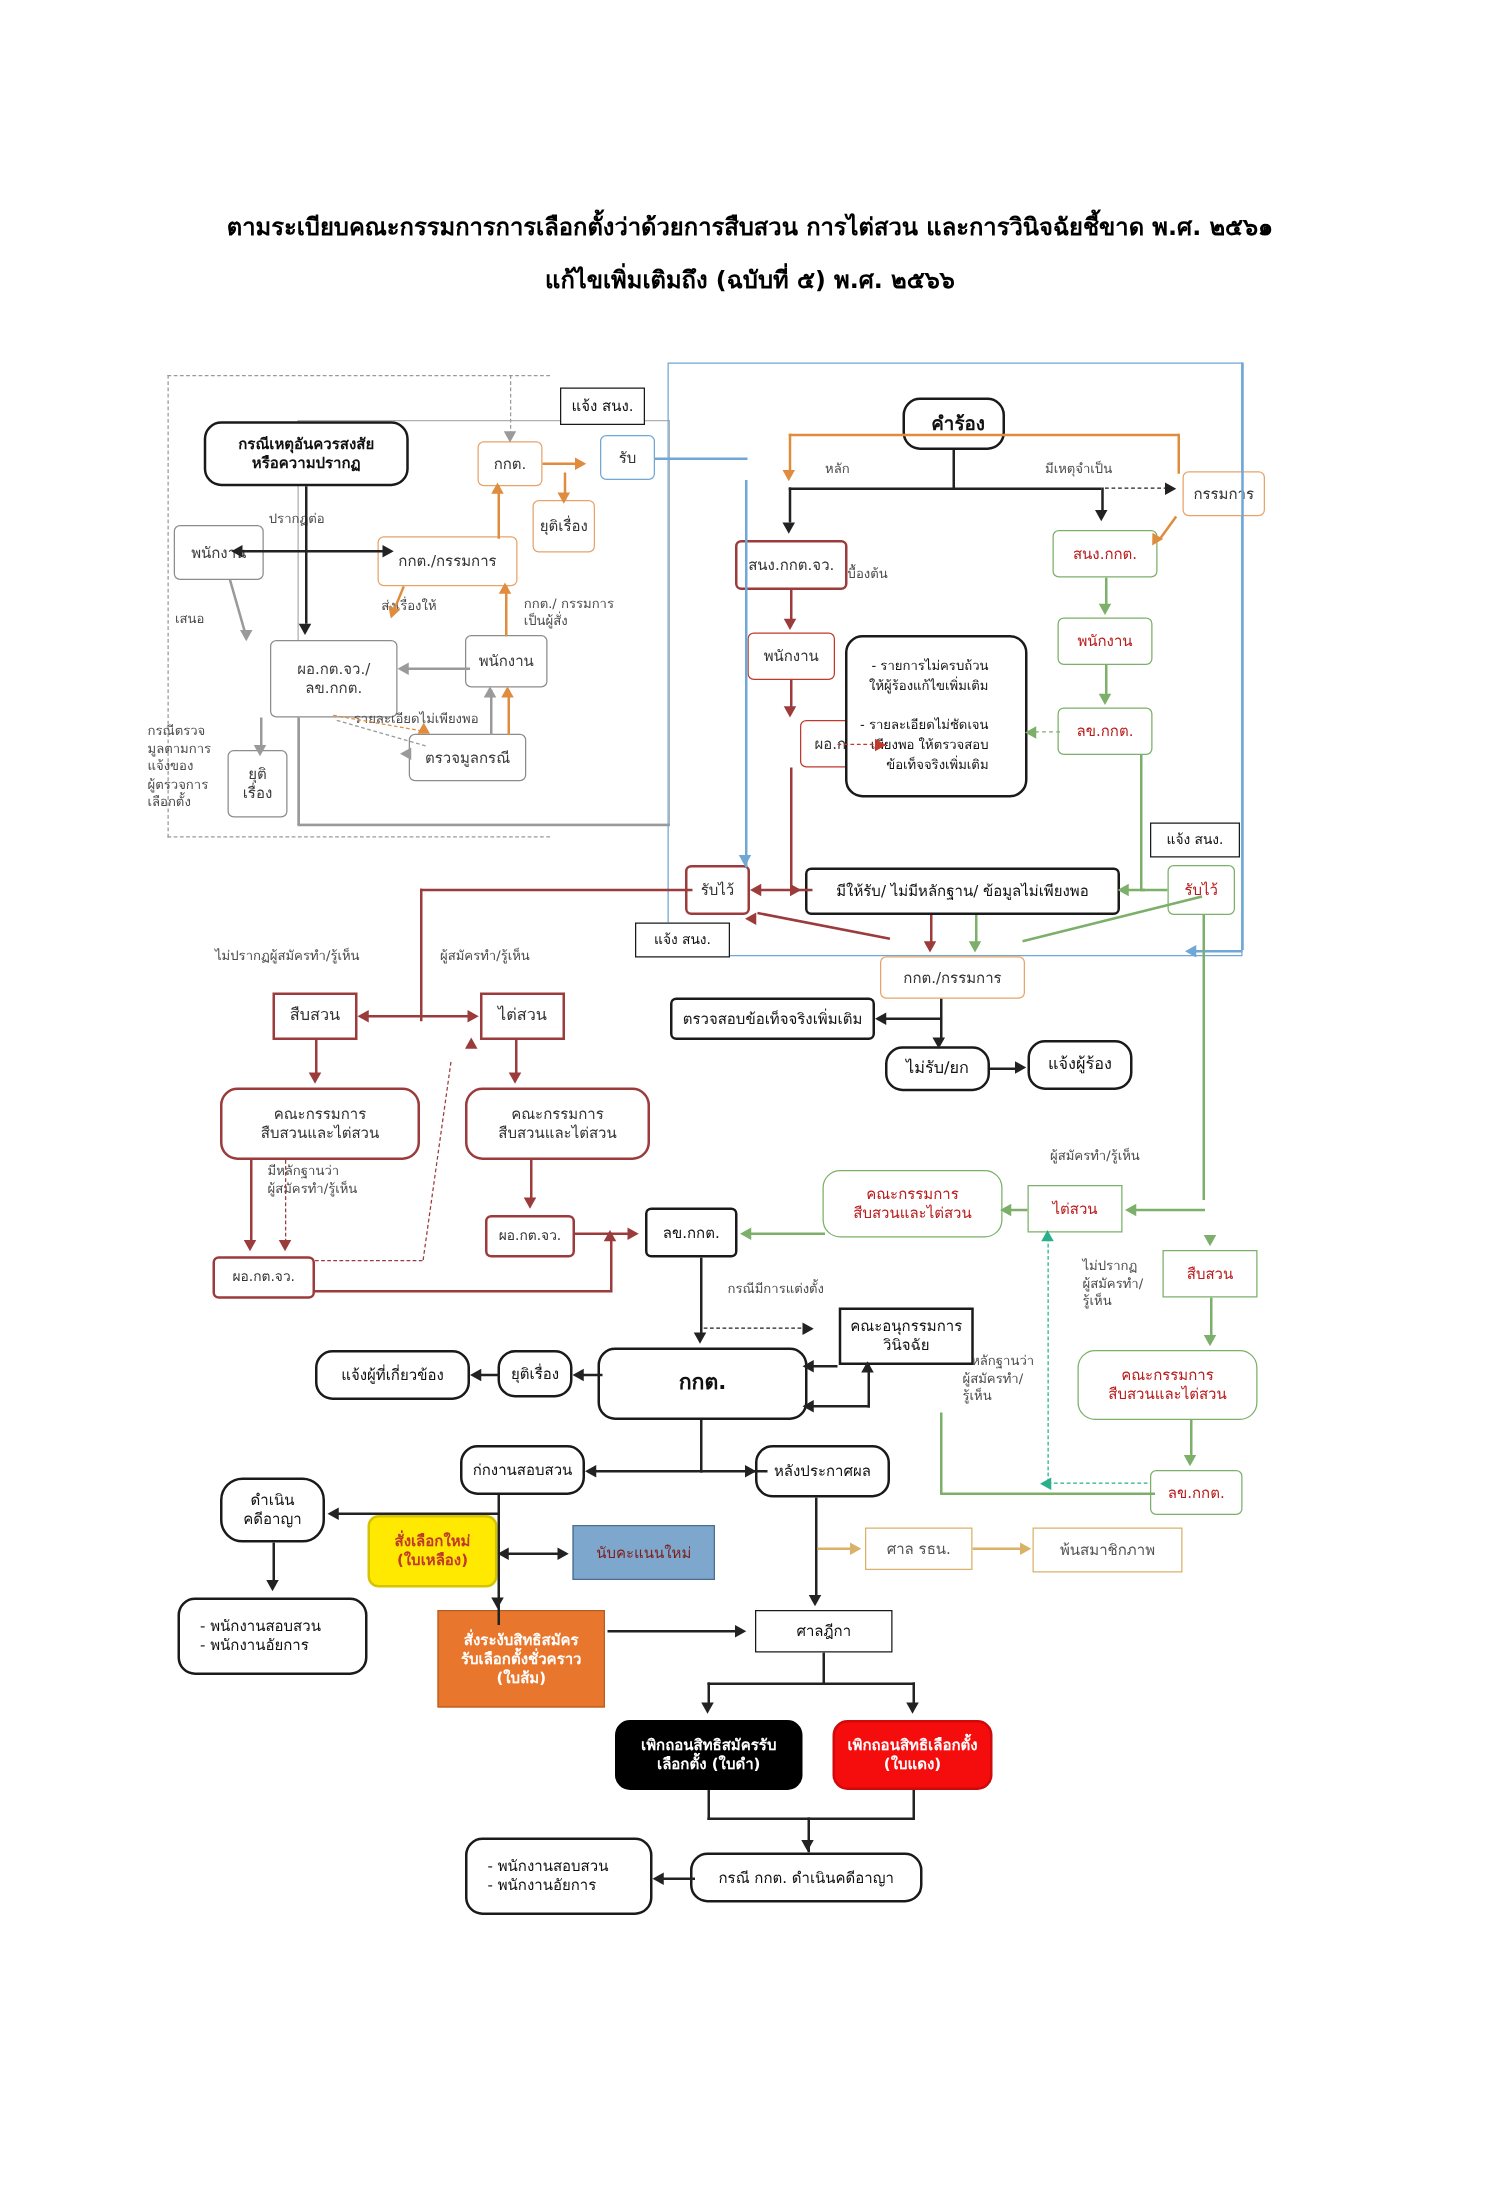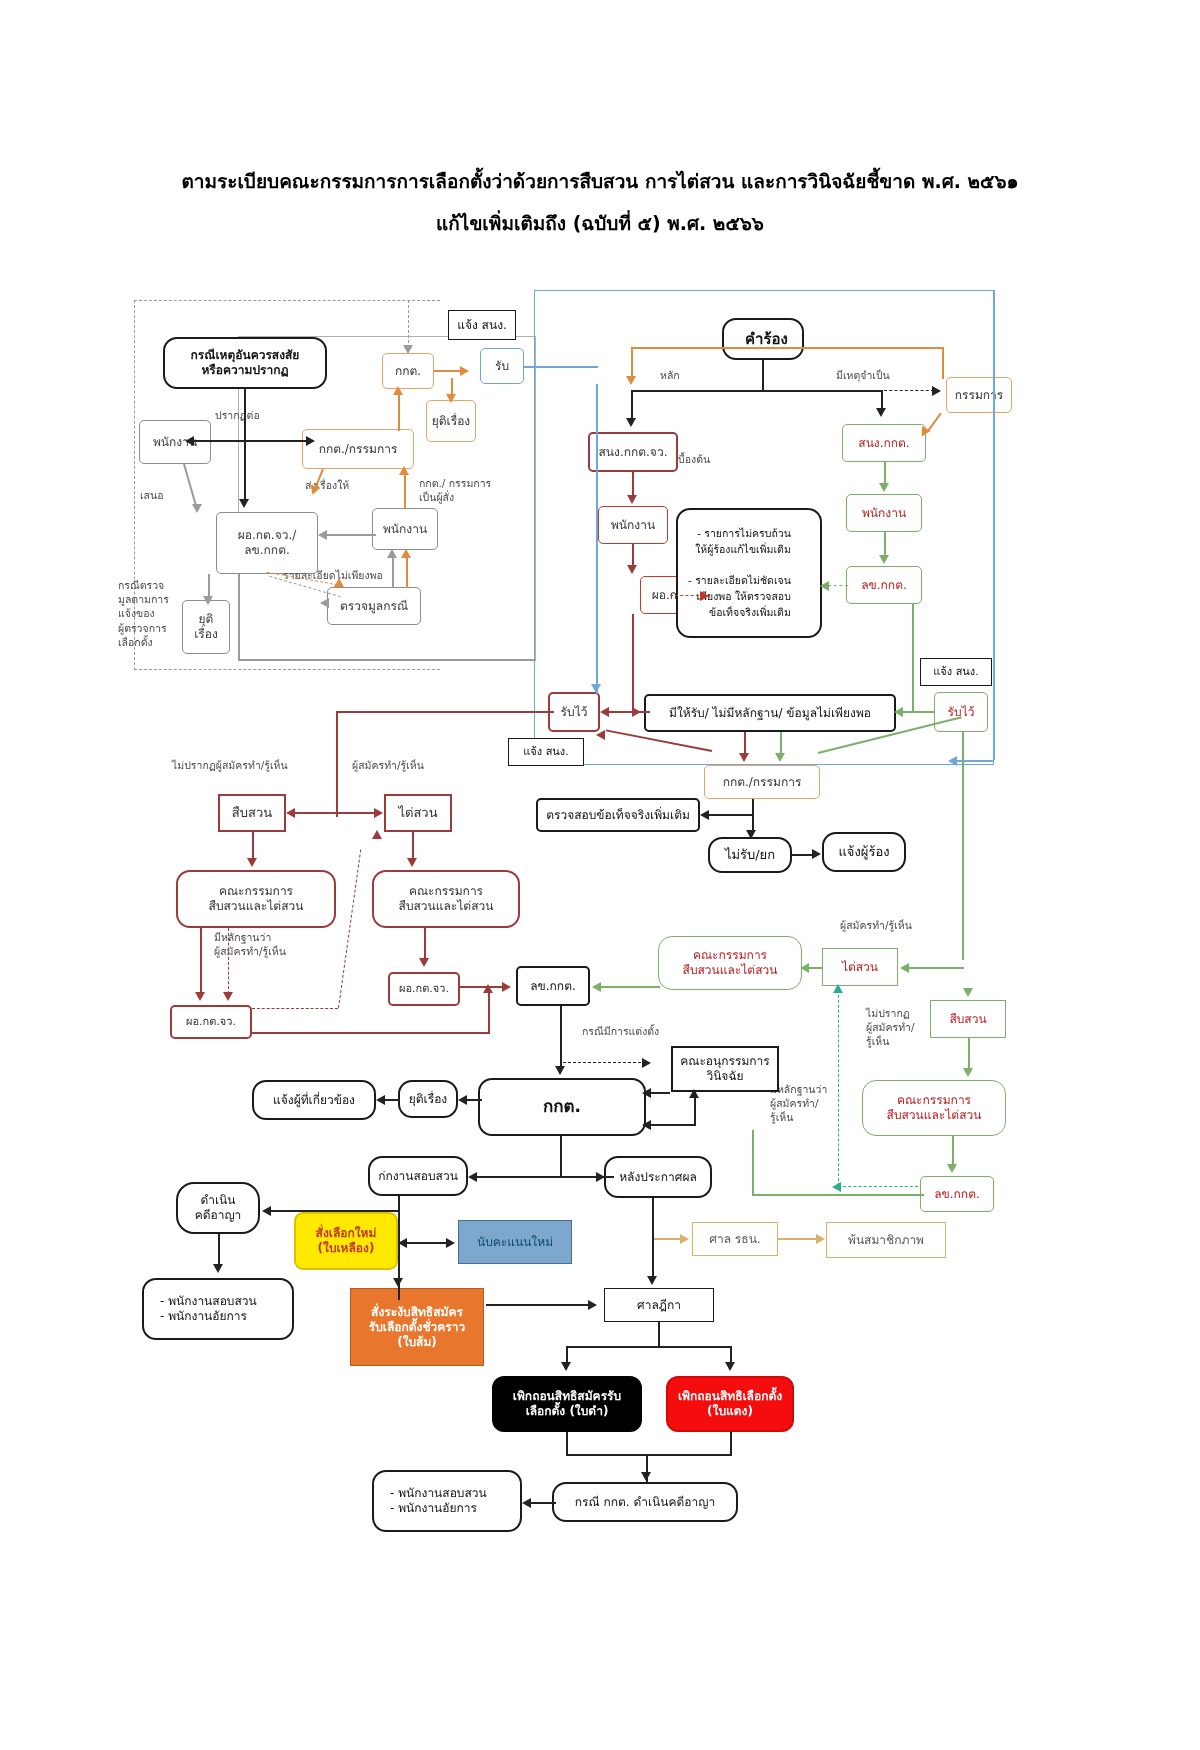--- a/index.html
+++ b/index.html
@@ -23,21 +23,21 @@
   .blk{border-color:#1a1a1a;border-width:2.2px;color:#111;}
   .gry{border-color:#8c8c8c;color:#3a3a3a;}
   .red{border-color:#c0392b;color:#333;}
   .dred{border-color:#9b3b3b;border-width:2px;color:#333;}
   .grn{border-color:#7cb06a;color:#b91c1c;}
   .org{border-color:#e8a36a;color:#333;}
   .tan{border-color:#d9b168;color:#555;}
   .blu{border-color:#6fa8d6;color:#333;}
 
   .fill-yellow{background:#ffe900;border:2px solid #d6c400;color:#c0392b;font-weight:bold;border-radius:9px;}
-  .fill-blue{background:#7da7cc;border:1.6px solid #4a6f91;color:#0c4a6e;border-radius:0;}
+  .fill-blue{background:#7da7cc;border:1.6px solid #4a6f91;color:#7f1d1d;border-radius:0;}
   .fill-orange{background:#e8762c;border:1.6px solid #b85d20;color:#fff;font-weight:bold;border-radius:0;}
   .fill-black{background:#000;border:2px solid #000;color:#fff;font-weight:bold;border-radius:12px;}
   .fill-red{background:#f50d0d;border:2px solid #d00a0a;color:#fff;font-weight:bold;border-radius:12px;}
 
   .bold{font-weight:bold;}
   .fs12{font-size:12px;}
   .fs13{font-size:13px;}
   .fs15{font-size:15px;}
   .fs17{font-size:17px;}
 

